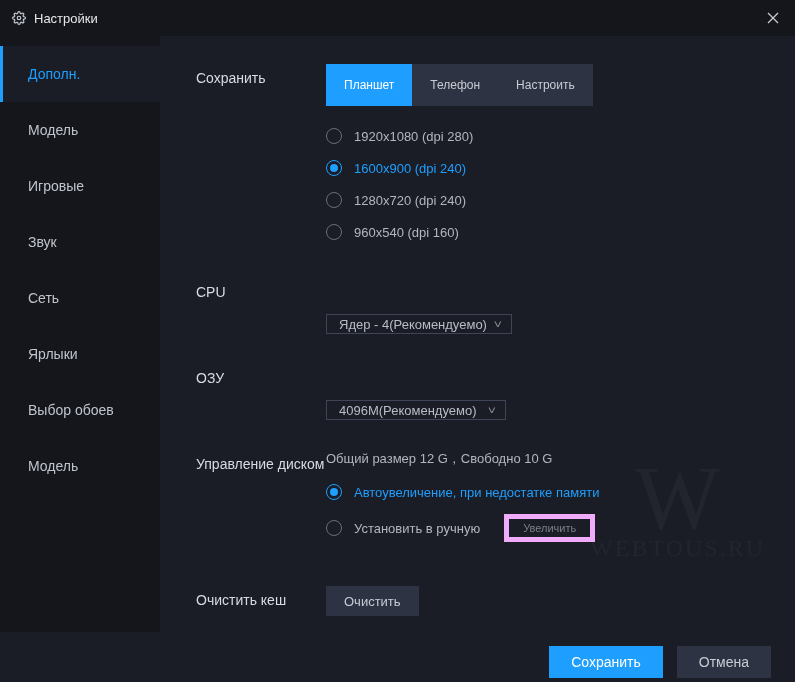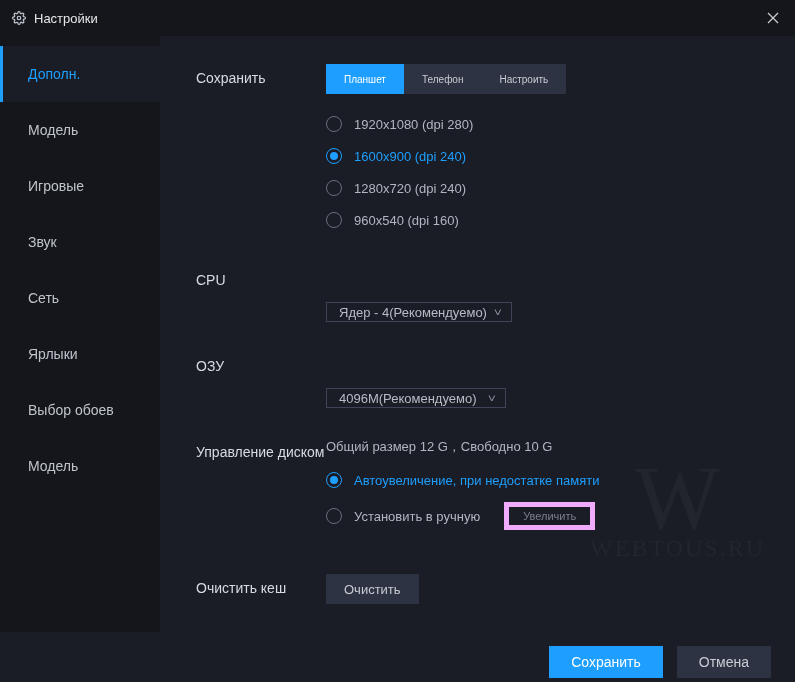--- a/index.html
+++ b/index.html
@@ -63,27 +63,27 @@
 }
 .row-label {
   width: 130px;
   color: #d8dbe2;
   font-size: 14px;
   padding-top: 6px;
 }
 .row-content { flex: 1; }
 .tabs { display: flex; }
 .tab {
-  height: 30px;
+  height: 42px;
   padding: 0 18px;
   background: #2d3342;
   color: #c8ccd4;
   display: flex;
   align-items: center;
-  font-size: 10px;
+  font-size: 12px;
   cursor: pointer;
 }
 .tab.active { background: #1e9fff; color: #fff; }
 .radio-list { margin-top: 14px; }
 .radio-item {
   display: flex;
   align-items: center;
   gap: 12px;
   height: 32px;
   cursor: pointer;

